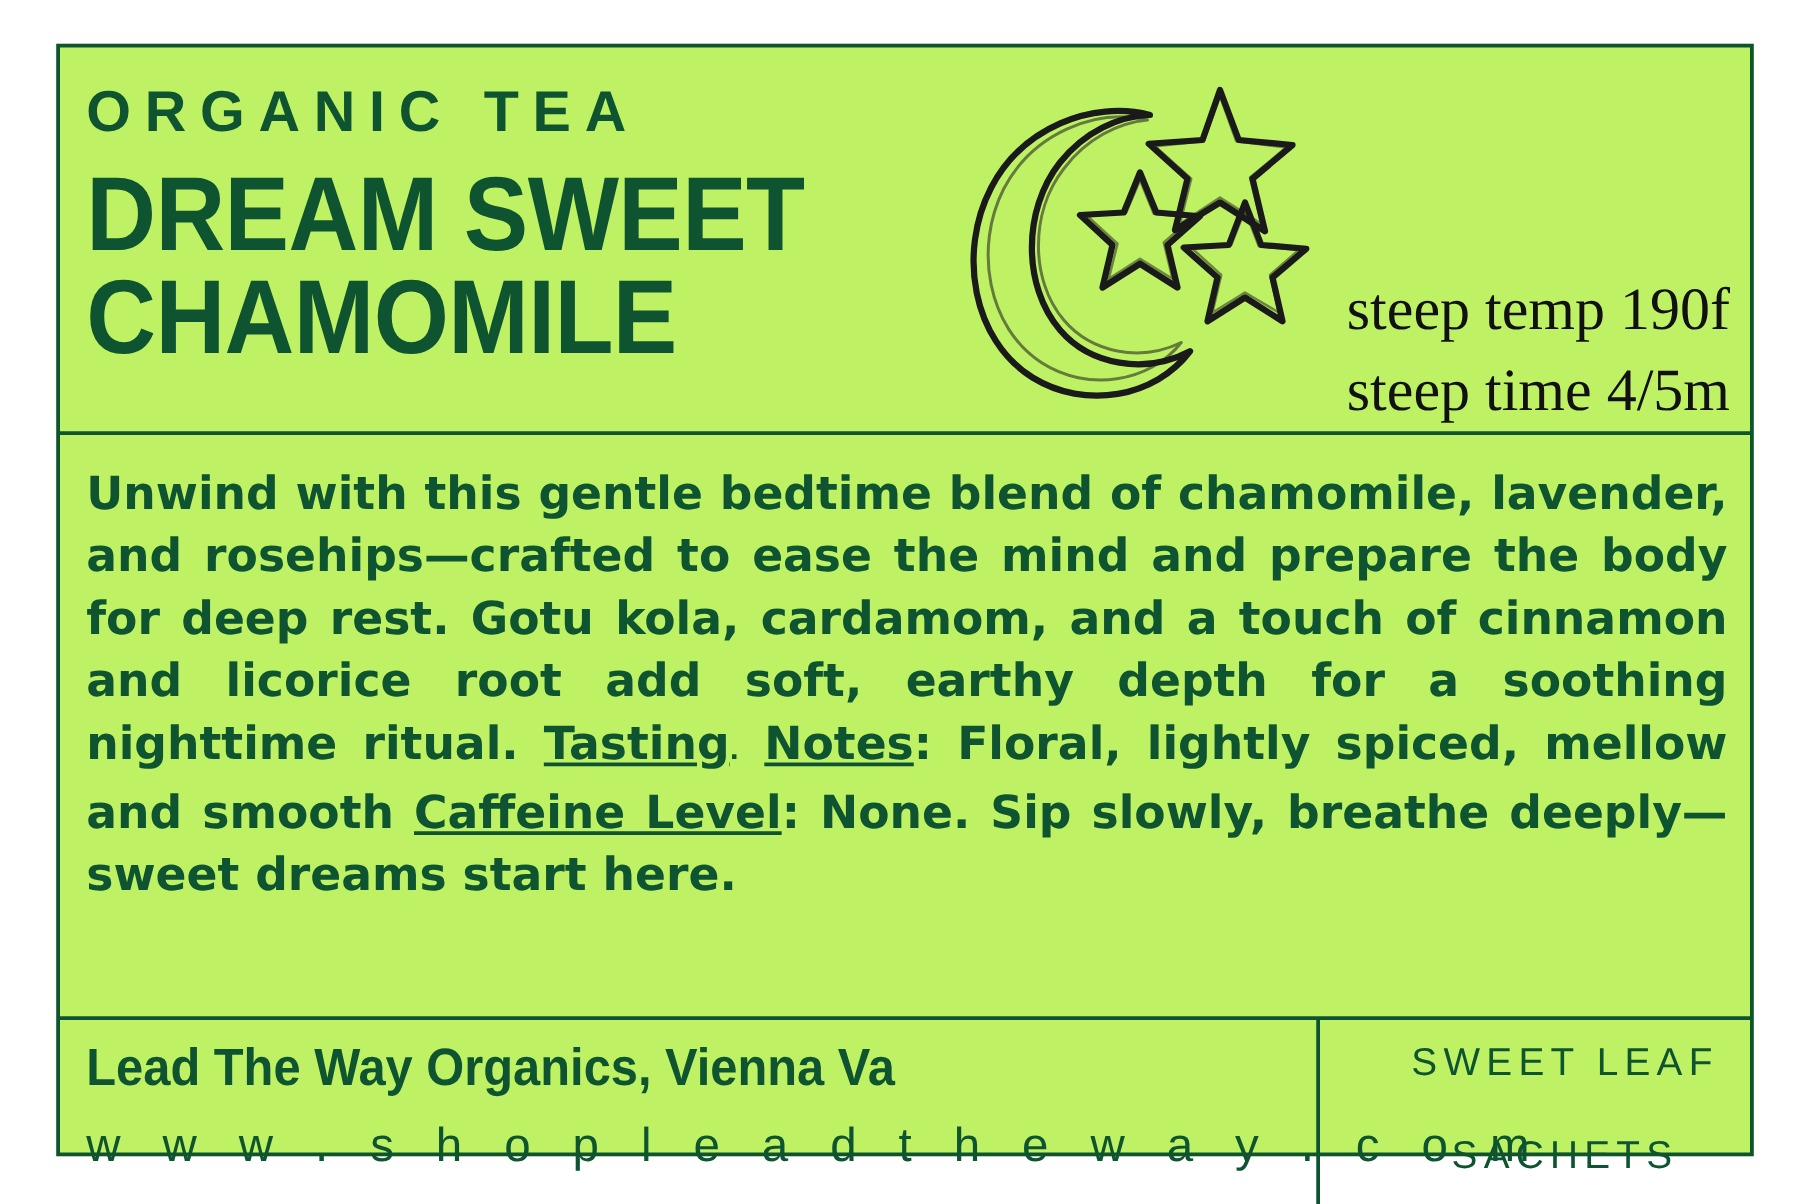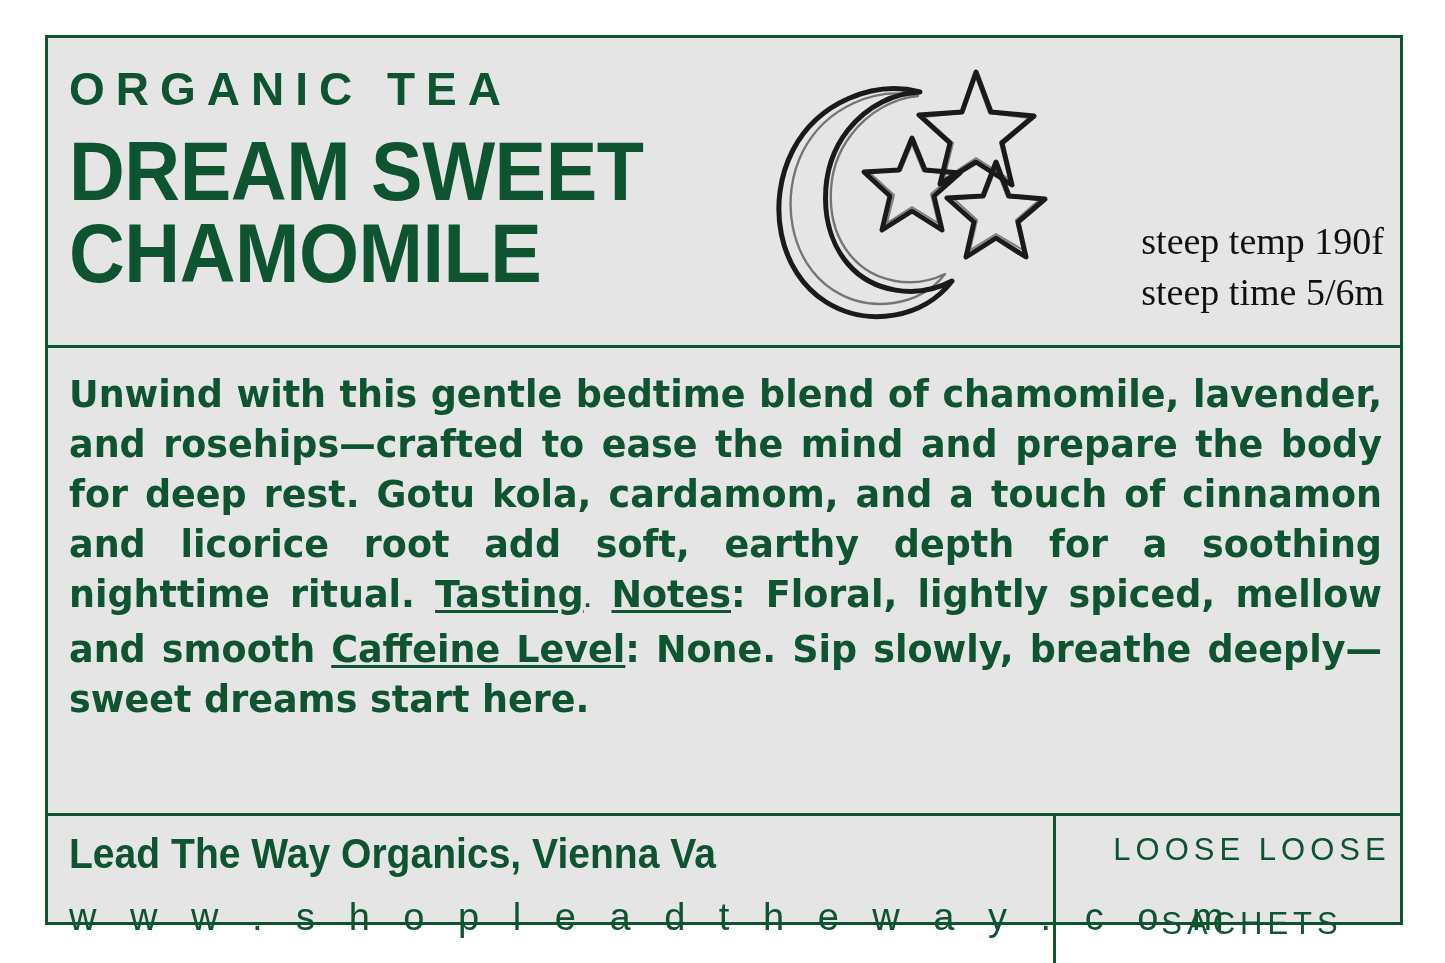--- a/index.html
+++ b/index.html
@@ -15,21 +15,21 @@
   }
 
   .label-card {
     position: absolute;
     left: 45px;
     top: 35px;
     width: 1358px;
     height: 890px;
     border: 3px solid #0e5430;
     box-sizing: border-box;
-    background: #e5e5e5;
+    background: #bef264;
   }
 
   
   .top-section {
     position: relative;
     height: 310px;
     border-bottom: 3px solid #0e5430;
     box-sizing: border-box;
   }
 
@@ -73,21 +73,21 @@
   }
   .art-block svg { display: block; width: 100%; height: 100%; }
 
   .steep-block {
     position: absolute;
     right: 16px;
     top: 178px;
     text-align: right;
     color: #111111;
     font-family: "Liberation Serif", serif;
-    font-size: 38px;
+    font-size: 48px;
     line-height: 1.35;
     white-space: nowrap;
   }
   .steep-block div { display: block; }
 
   
   .desc-section {
     position: relative;
     height: 468px;
     border-bottom: 3px solid #0e5430;
@@ -195,32 +195,32 @@
         <path d="M164 88 L177 120 L212 123 L186 146 L194 180 L164 161 L134 180 L142 146 L116 122 L151 120 Z" stroke-width="5"></path>
         <path d="M164 94 L175 121 L206 124 L183 144 L190 173 L164 157 L139 173 L146 145 L122 123 L153 120 Z" stroke-width="2" opacity="0.5"></path>
 
         <path d="M248 112 L261 146 L297 149 L270 172 L278 207 L248 188 L218 207 L226 172 L199 148 L235 146 Z" stroke-width="5"></path>
         <path d="M248 118 L259 147 L291 150 L268 170 L275 200 L248 184 L222 200 L229 170 L206 149 L237 146 Z" stroke-width="2" opacity="0.5"></path>
       </svg>
     </div>
 
     <div class="steep-block">
       <div>steep temp 190f</div>
-      <div>steep time 5/6m</div>
+      <div>steep time 4/5m</div>
     </div>
   </div>
 
   <div class="desc-section">
     <p class="desc-text"><span>Unwind with this gentle bedtime blend of chamomile, lavender, and rosehips—crafted to ease the mind and prepare the body for deep rest. Gotu kola, cardamom, and a touch of cinnamon and licorice root add soft, earthy depth for a soothing nighttime ritual. </span><span class="u">Tasting</span><span class="tiny-dot">.</span> <span class="u">Notes</span><span>: Floral, lightly spiced, mellow and smooth </span><span class="u">Caffeine Level</span><span>: None. Sip slowly, breathe deeply—sweet dreams start here.</span></p>
   </div>
 
   <div class="footer-section">
     <div class="footer-left">
       <div class="brand-line">Lead The Way Organics, Vienna Va</div>
       <div class="web-line">w w w . s h o p l e a d t h e w a y . c o m</div>
     </div>
     <div class="footer-right">
-      <div class="pack-line">LOOSE LOOSE</div>
+      <div class="pack-line">SWEET LEAF</div>
       <div class="pack-line second">SACHETS</div>
     </div>
   </div>
 
 </div>
 
 </body></html>

